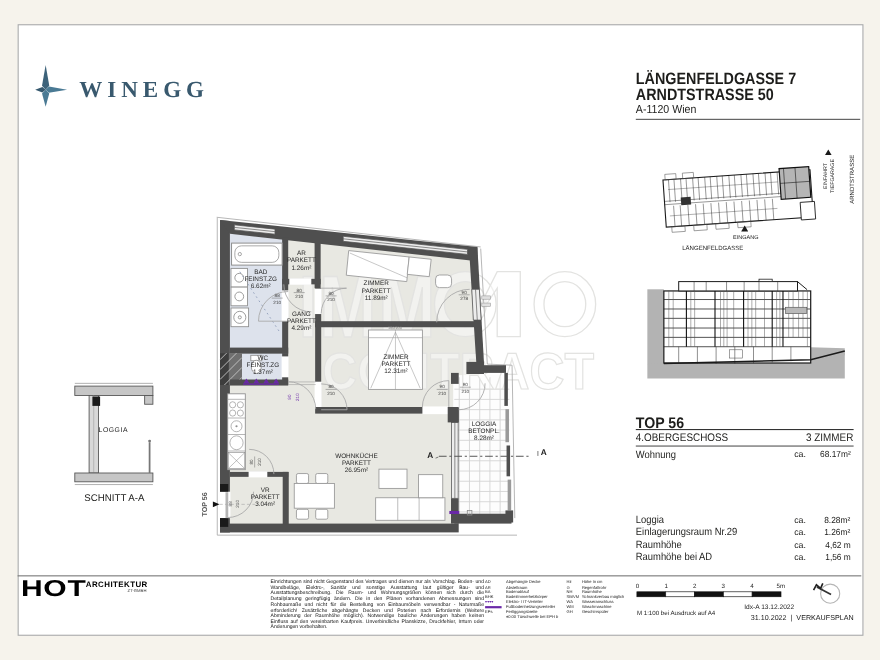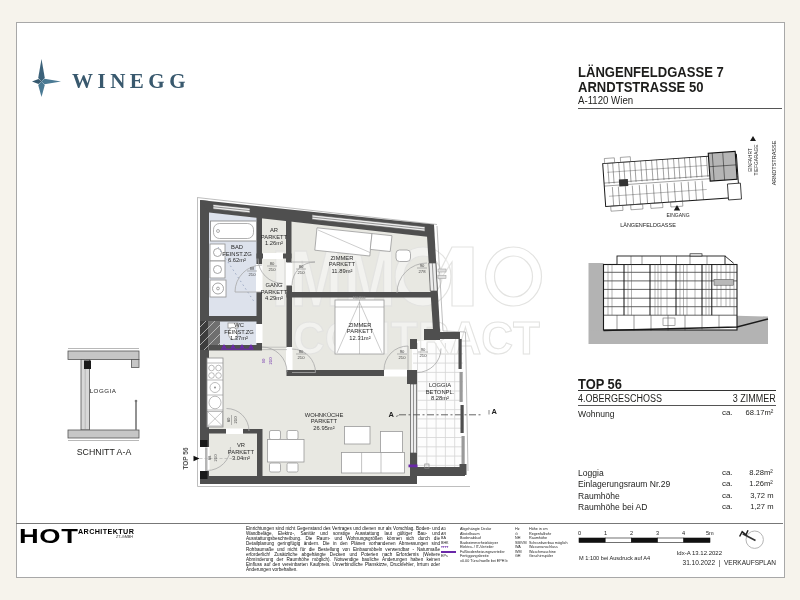--- a/index.html
+++ b/index.html
@@ -100,22 +100,22 @@
 </svg>
 
 <div class="abs" style="left:578px;top:376px;font-size:14px;font-weight:bold;color:#1d1d1b;transform:scaleX(0.92);transform-origin:left top;">TOP 56</div>
 <div class="abs" style="left:578px;top:390px;width:198px;border-top:1.5px solid #333;"></div>
 <div class="abs" style="left:578px;top:392.5px;width:198px;font-size:10px;color:#1d1d1b;"><span style="display:inline-block;transform:scaleX(0.9);transform-origin:left top;">4.OBERGESCHOSS</span><span style="float:right;transform:scaleX(0.9);transform-origin:right top;">3 ZIMMER</span></div>
 <div class="abs" style="left:578px;top:405px;width:198px;border-top:1px solid #555;"></div>
 <div class="abs" style="left:578px;top:408px;width:195px;font-size:9.5px;color:#1d1d1b;"><span style="display:inline-block;transform:scaleX(0.9);transform-origin:left top;">Wohnung</span><span class="abs" style="left:144px;font-size:8px;">ca.</span><span style="float:right;font-size:8px;transform:scaleX(0.95);transform-origin:right top;">68.17m²</span></div>
 <div class="abs" style="left:578px;top:467px;width:195px;font-size:9.5px;color:#1d1d1b;line-height:11.4px;">
   <div><span style="display:inline-block;transform:scaleX(0.9);transform-origin:left top;">Loggia</span><span class="abs" style="left:144px;font-size:8px;">ca.</span><span style="float:right;font-size:8px;transform:scaleX(0.95);transform-origin:right top;">8.28m²</span></div>
   <div><span style="display:inline-block;transform:scaleX(0.9);transform-origin:left top;">Einlagerungsraum Nr.29</span><span class="abs" style="left:144px;font-size:8px;">ca.</span><span style="float:right;font-size:8px;transform:scaleX(0.95);transform-origin:right top;">1.26m²</span></div>
-  <div><span style="display:inline-block;transform:scaleX(0.9);transform-origin:left top;">Raumhöhe</span><span class="abs" style="left:144px;font-size:8px;">ca.</span><span style="float:right;font-size:8px;transform:scaleX(0.95);transform-origin:right top;">3,72 m</span></div>
-  <div><span style="display:inline-block;transform:scaleX(0.9);transform-origin:left top;">Raumhöhe bei AD</span><span class="abs" style="left:144px;font-size:8px;">ca.</span><span style="float:right;font-size:8px;transform:scaleX(0.95);transform-origin:right top;">1,27 m</span></div>
+  <div><span style="display:inline-block;transform:scaleX(0.9);transform-origin:left top;">Raumhöhe</span><span class="abs" style="left:144px;font-size:8px;">ca.</span><span style="float:right;font-size:8px;transform:scaleX(0.95);transform-origin:right top;">4,62 m</span></div>
+  <div><span style="display:inline-block;transform:scaleX(0.9);transform-origin:left top;">Raumhöhe bei AD</span><span class="abs" style="left:144px;font-size:8px;">ca.</span><span style="float:right;font-size:8px;transform:scaleX(0.95);transform-origin:right top;">1,56 m</span></div>
 </div>
 
 <svg class="abs" style="left:55px;top:340px;" width="112" height="125" viewBox="55 340 112 125" id="schnitt">
 
   <path d="M68,348.5H139" stroke="#999" stroke-width="0.7" fill="none"></path>
 
   <rect x="68" y="351" width="71" height="8.5" fill="#c6c6c6" stroke="#555" stroke-width="0.8"></rect>
 
   <rect x="131.5" y="359.5" width="7.5" height="8" fill="#c6c6c6" stroke="#555" stroke-width="0.8"></rect>
 

